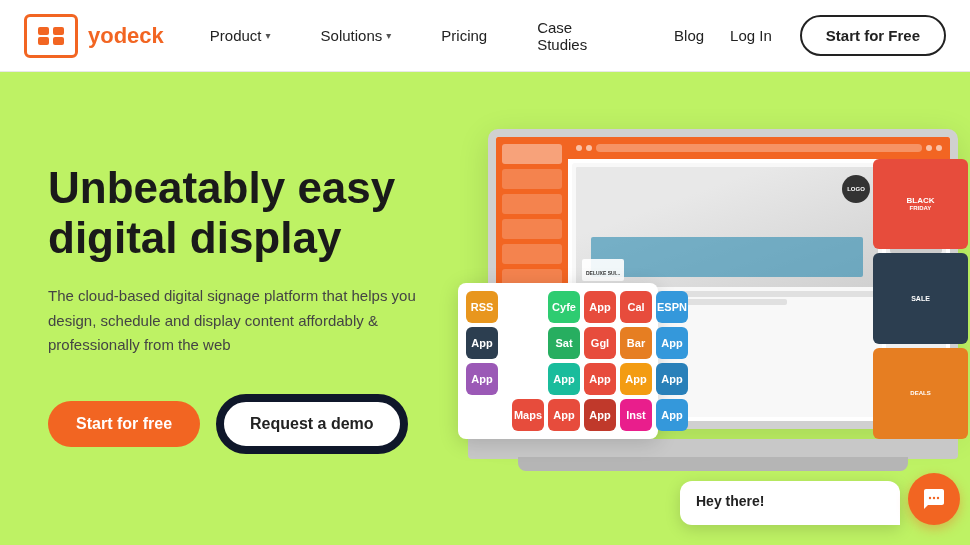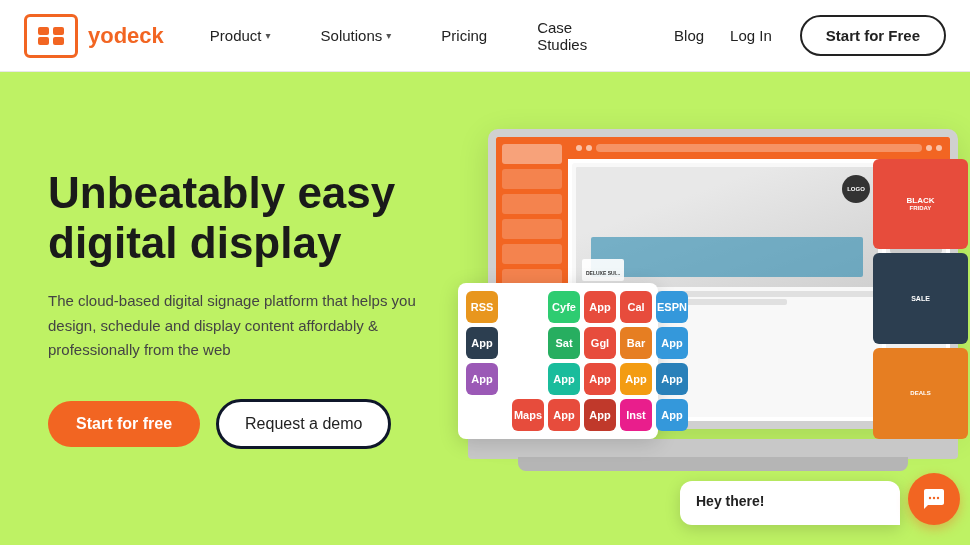--- a/index.html
+++ b/index.html
@@ -118,25 +118,25 @@
       border: none;
       border-radius: 30px;
       padding: 14px 28px;
       font-size: 16px;
       font-weight: 600;
       cursor: pointer;
     }
     .btn-secondary {
       background: #fff;
       color: #222;
-      border: 3px solid #0f172a;
+      border: 8px solid #0f172a;
       border-radius: 30px;
       padding: 13px 26px;
       font-size: 16px;
-      font-weight: 400;
+      font-weight: 700;
       cursor: pointer;
     }
 
     
     .hero-right {
       flex: 1;
       position: relative;
       height: 100%;
       display: flex;
       align-items: center;

